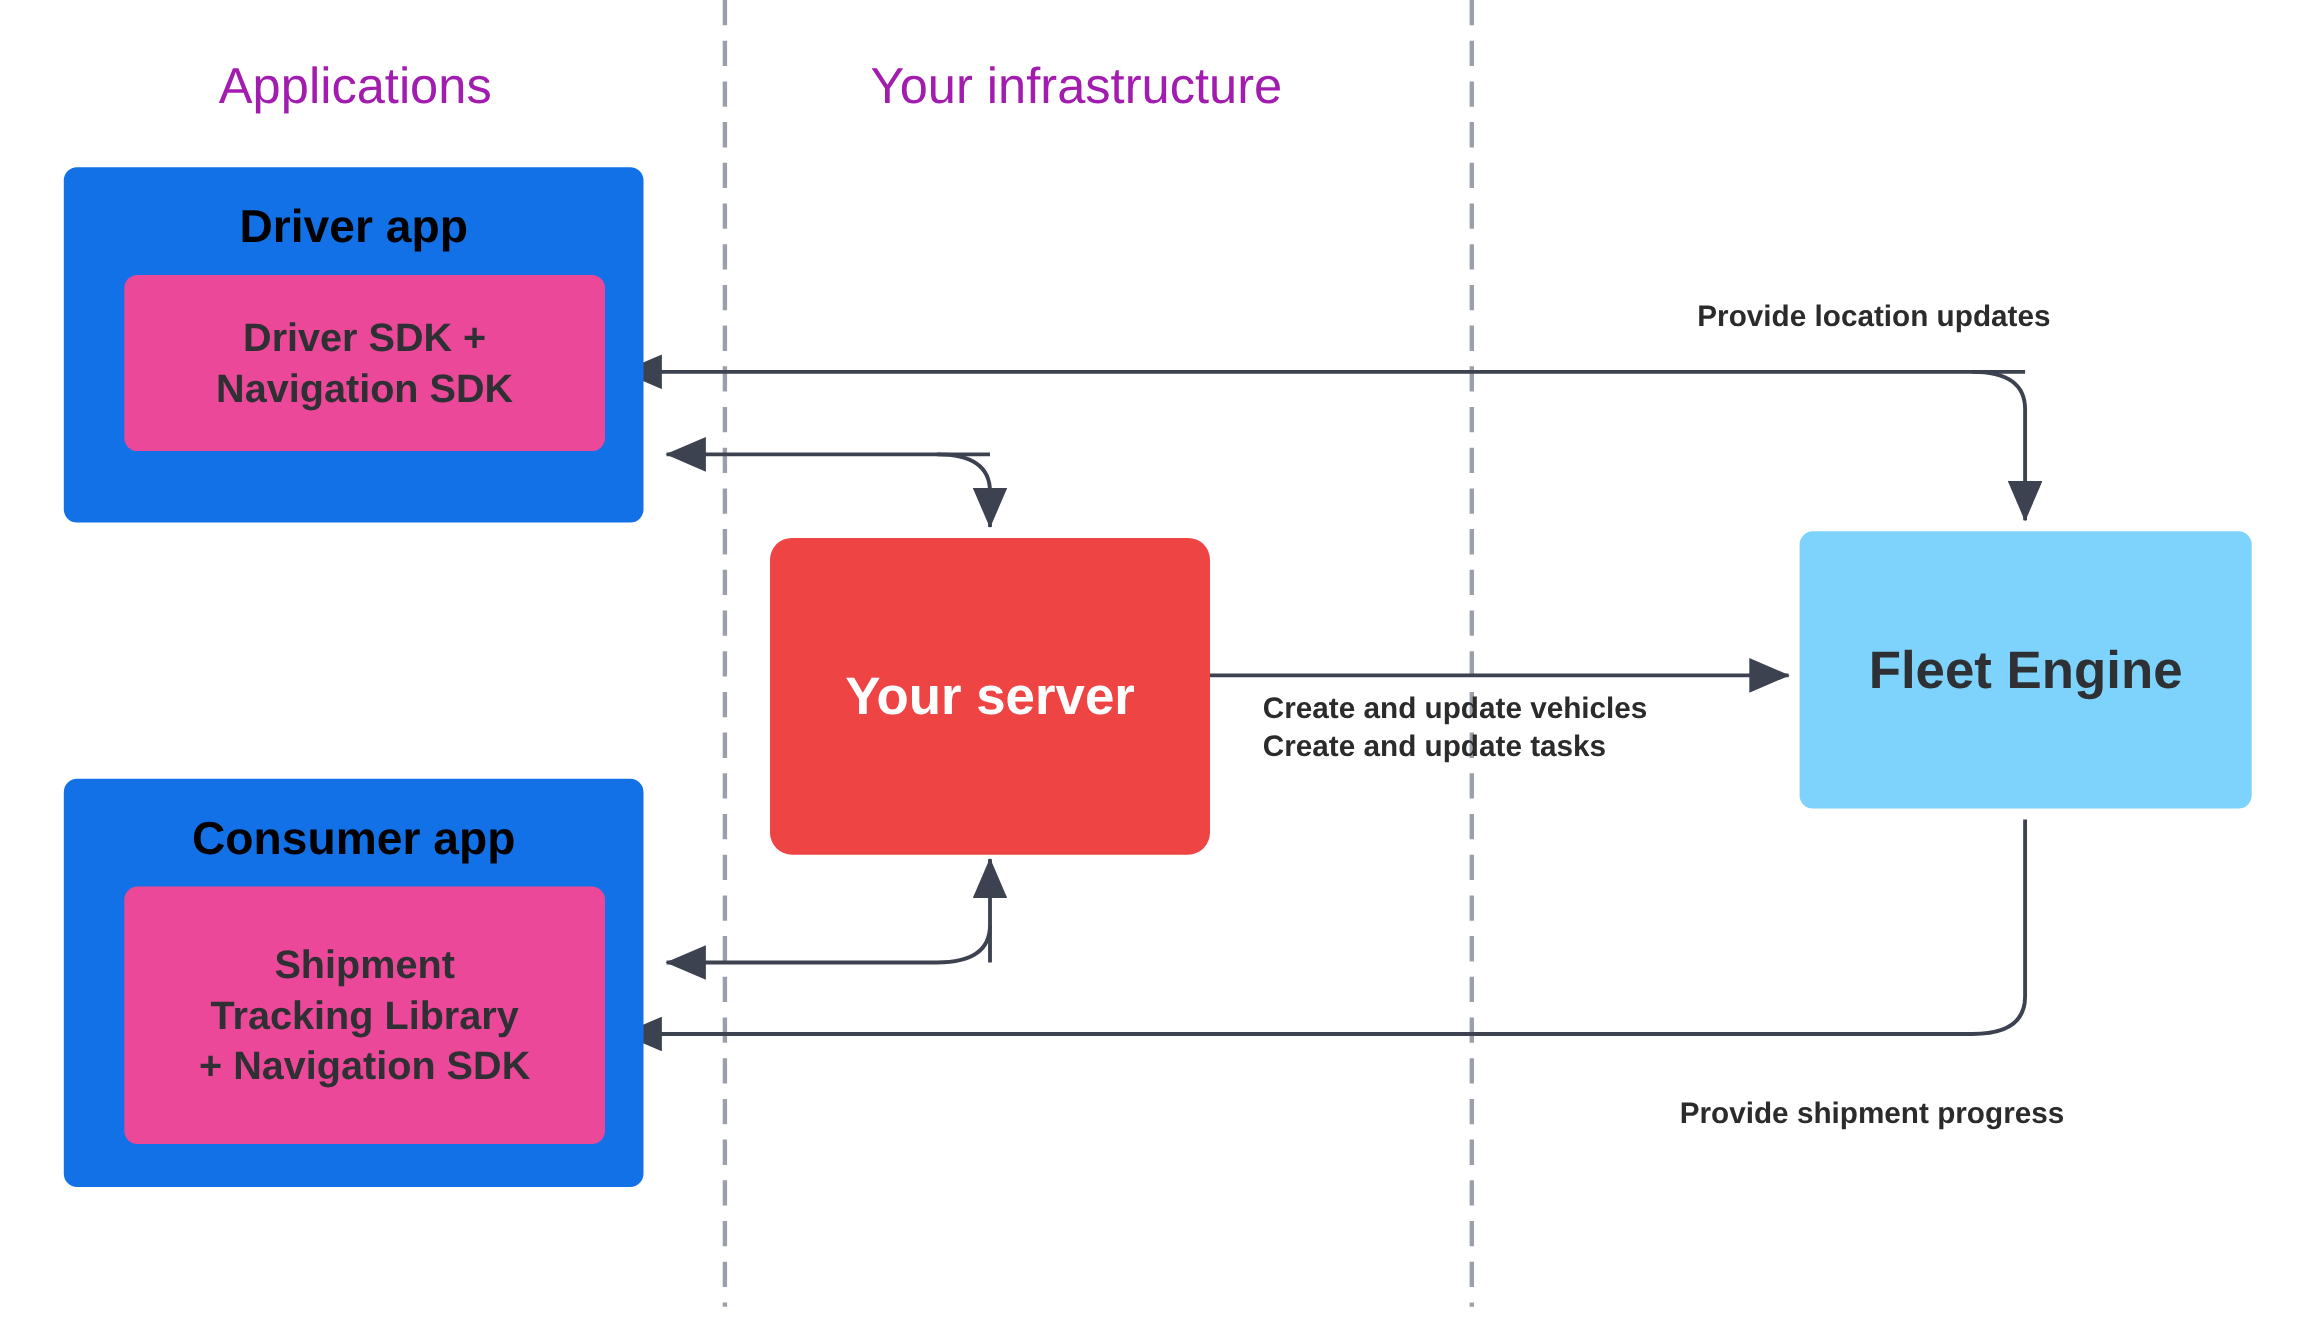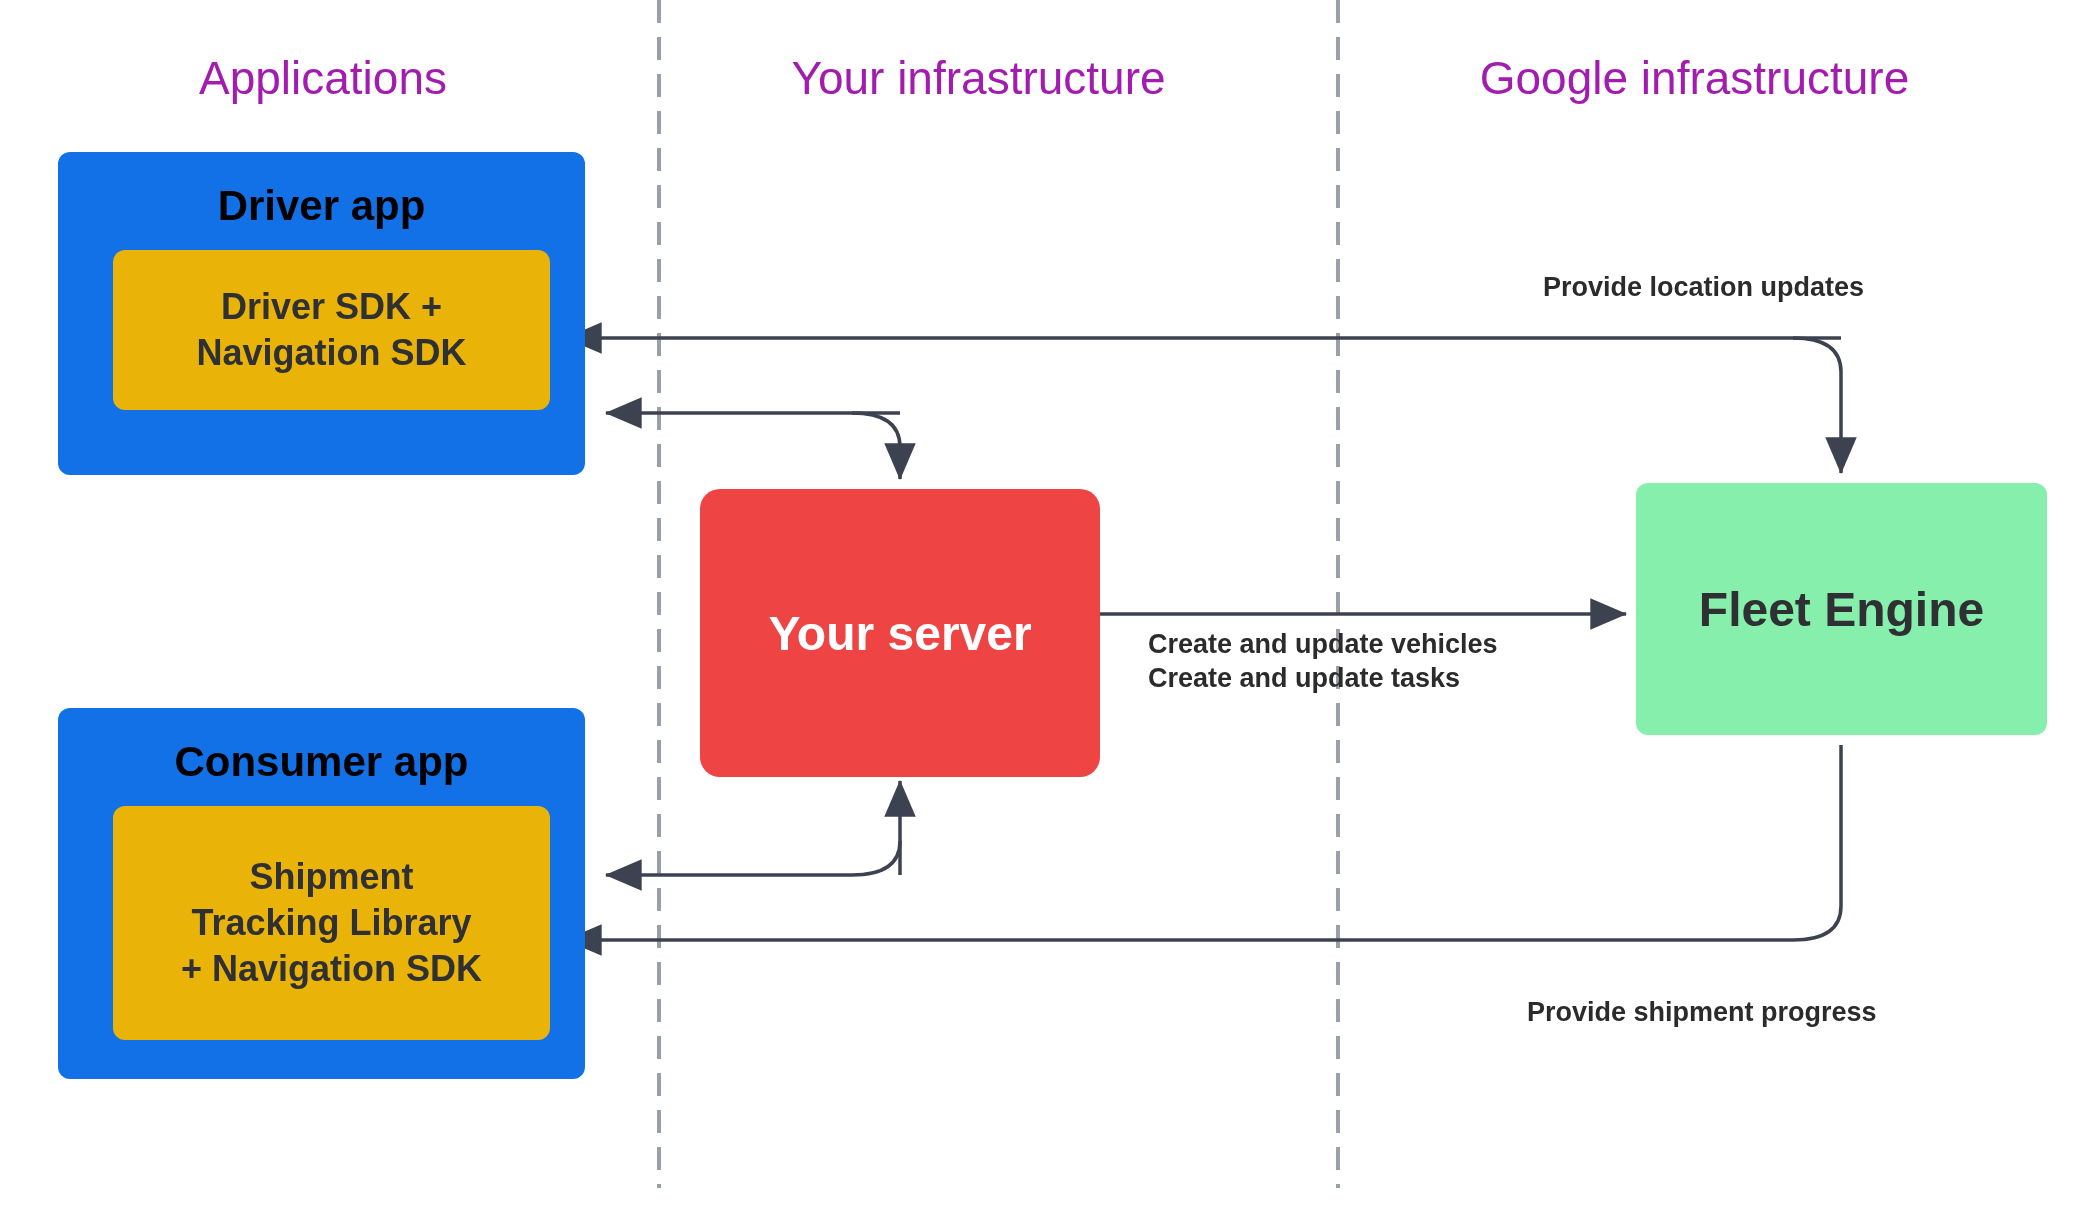--- a/index.html
+++ b/index.html
@@ -53,21 +53,21 @@
     width: 100%;
     text-align: center;
     color: #000000;
     font-size: 42px;
     font-weight: bold;
     line-height: 1;
     white-space: nowrap;
   }
   .sdk-box {
     position: absolute;
-    background: #eab308;
+    background: #ec4899;
     border-radius: 12px;
     box-sizing: border-box;
     display: flex;
     align-items: center;
     justify-content: center;
     text-align: center;
     color: #2f3033;
     font-size: 36px;
     font-weight: bold;
     line-height: 1.27;
@@ -100,21 +100,21 @@
     font-size: 48px;
     font-weight: bold;
     white-space: nowrap;
   }
   #fleet-engine {
     position: absolute;
     left: 1636px;
     top: 483px;
     width: 411px;
     height: 252px;
-    background: #86efac;
+    background: #7dd3fc;
     border-radius: 12px;
     display: flex;
     align-items: center;
     justify-content: center;
     color: #2f3033;
     font-size: 48px;
     font-weight: bold;
     white-space: nowrap;
   }
 
@@ -158,21 +158,20 @@
 
     <path d="M900,875 L900,781" fill="none" stroke="#3c4250" stroke-width="3.5" marker-end="url(#arrowhead)"></path>
 
     <path d="M900,841 Q900,875 852,875 L606,875" fill="none" stroke="#3c4250" stroke-width="3.5" marker-end="url(#arrowhead)"></path>
 
     <path d="M1841,745 L1841,906 Q1841,940 1793,940 L566,940" fill="none" stroke="#3c4250" stroke-width="3.5" marker-end="url(#arrowhead)"></path>
   </svg>
 
   <div class="col-title" id="title-applications">Applications</div>
   <div class="col-title" id="title-your-infra">Your infrastructure</div>
-  <div class="col-title" id="title-google-infra">Google infrastructure</div>
 
   <div class="app-box" id="driver-app">
     <div class="app-title" id="driver-app-title">Driver app</div>
     <div class="sdk-box" id="driver-sdk">Driver SDK +<br>Navigation SDK</div>
   </div>
 
   <div class="app-box" id="consumer-app">
     <div class="app-title" id="consumer-app-title">Consumer app</div>
     <div class="sdk-box" id="consumer-sdk">Shipment<br>Tracking Library<br>+ Navigation SDK</div>
   </div>

